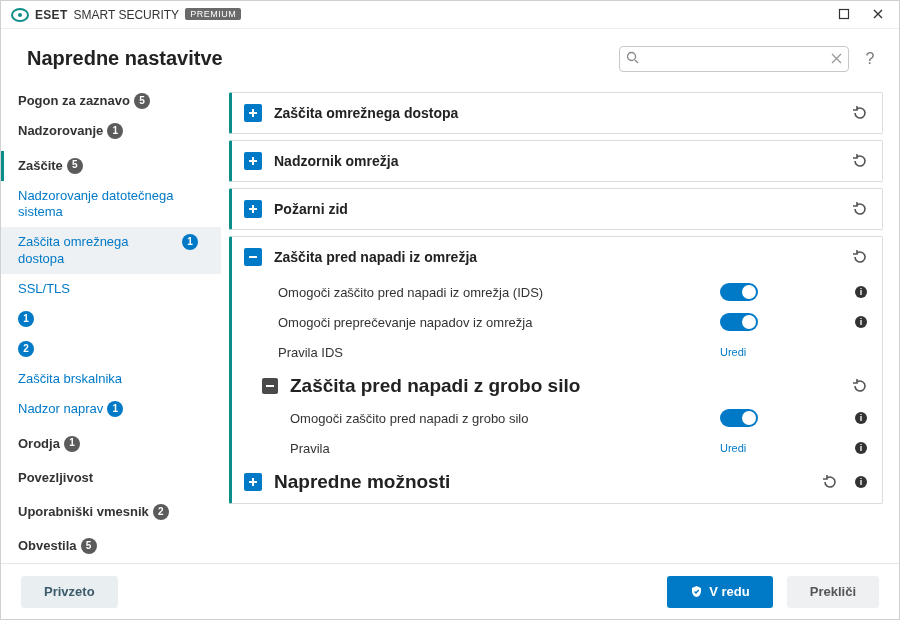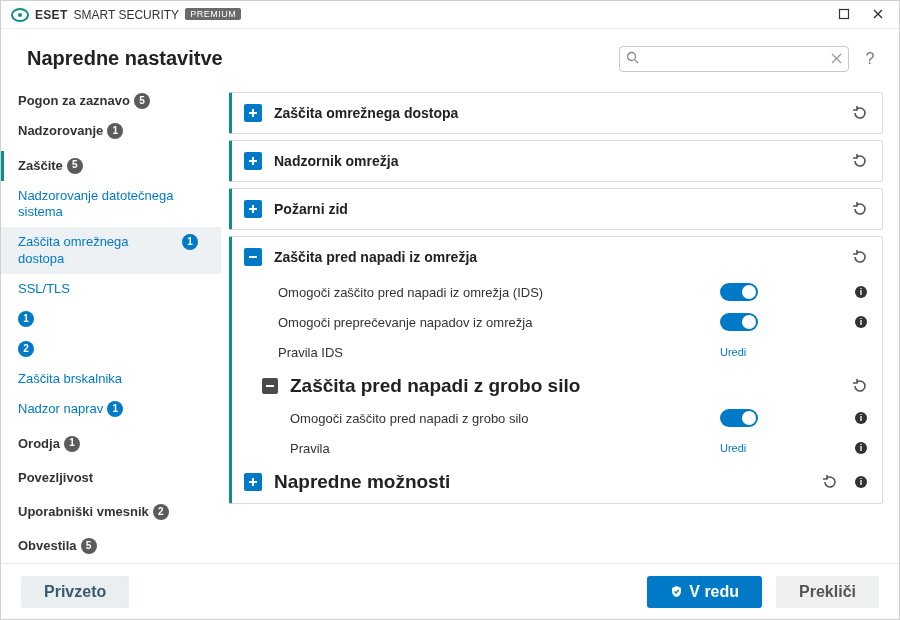--- a/index.html
+++ b/index.html
@@ -67,21 +67,21 @@
   .setting .link{color:var(--blue);font-size:11px;flex:0 0 120px}
   .setting .ctrl{flex:0 0 120px;display:flex;align-items:center}
   .toggle{width:38px;height:18px;border-radius:9px;background:var(--blue);position:relative}
   .toggle::after{content:"";position:absolute;right:2px;top:2px;width:14px;height:14px;border-radius:50%;background:#fff}
   .subhdr{display:flex;align-items:center;padding:8px 12px 6px 30px;gap:12px}
   .subhdr .stitle{font-weight:600;font-size:19px;flex:1}
   .setting.sub{padding-left:58px}
   
   .footer{height:56px;border-top:1px solid #e6e6e6;display:flex;align-items:center;padding:0 20px;gap:14px;background:#fff}
   .footer .fspace{flex:1}
-  .btn{height:32px;padding:0 22px;border-radius:3px;font-size:16px;display:inline-flex;align-items:center;gap:6px;cursor:pointer;border:1px solid transparent}
+  .btn{height:32px;padding:0 22px;border-radius:3px;font-size:13px;display:inline-flex;align-items:center;gap:6px;cursor:pointer;border:1px solid transparent}
   .btn.default{background:#e9eef1;color:#3b5a6b;font-weight:600}
   .btn.primary{background:var(--blue);color:#fff;font-weight:600}
   .btn.secondary{background:#eef0f2;color:#555;font-weight:600}
   .btn .shield{display:inline-flex}
   
   ::-webkit-scrollbar{width:0;height:0}
 </style>
 </head>
 <body>
 <div class="window">

